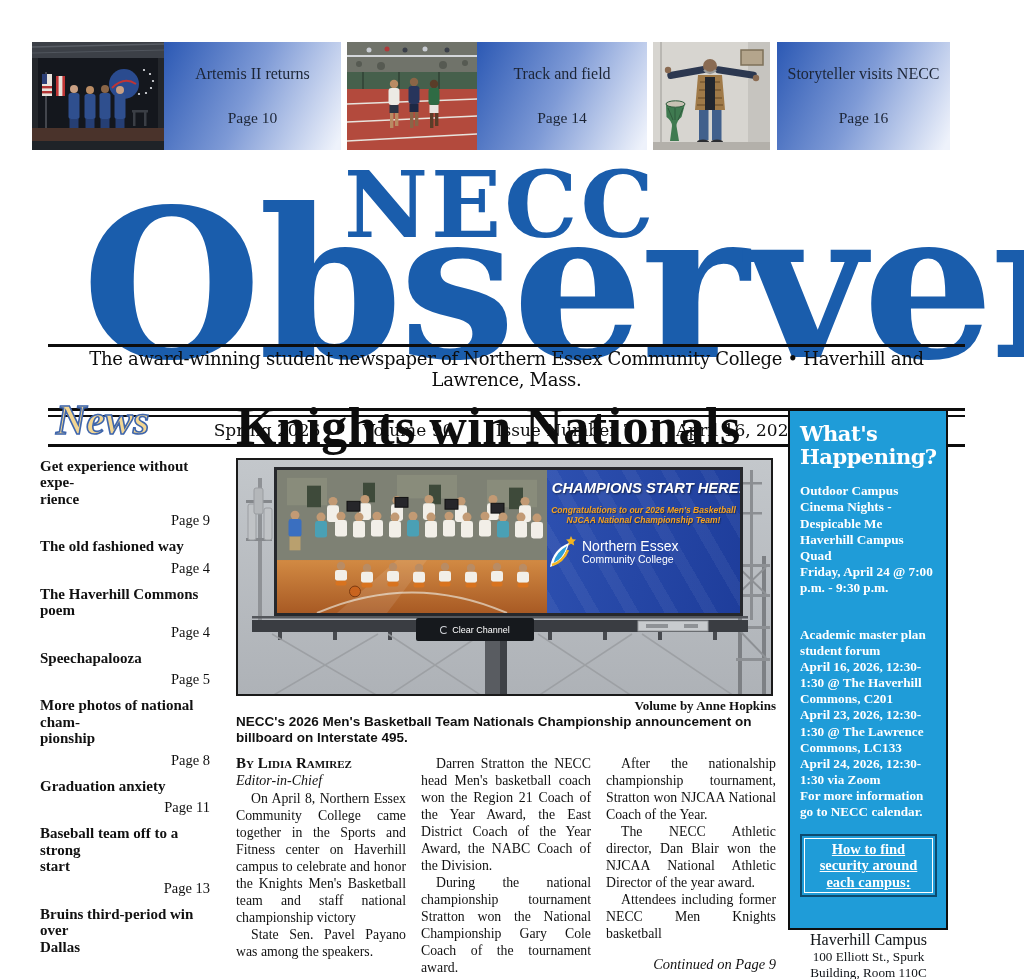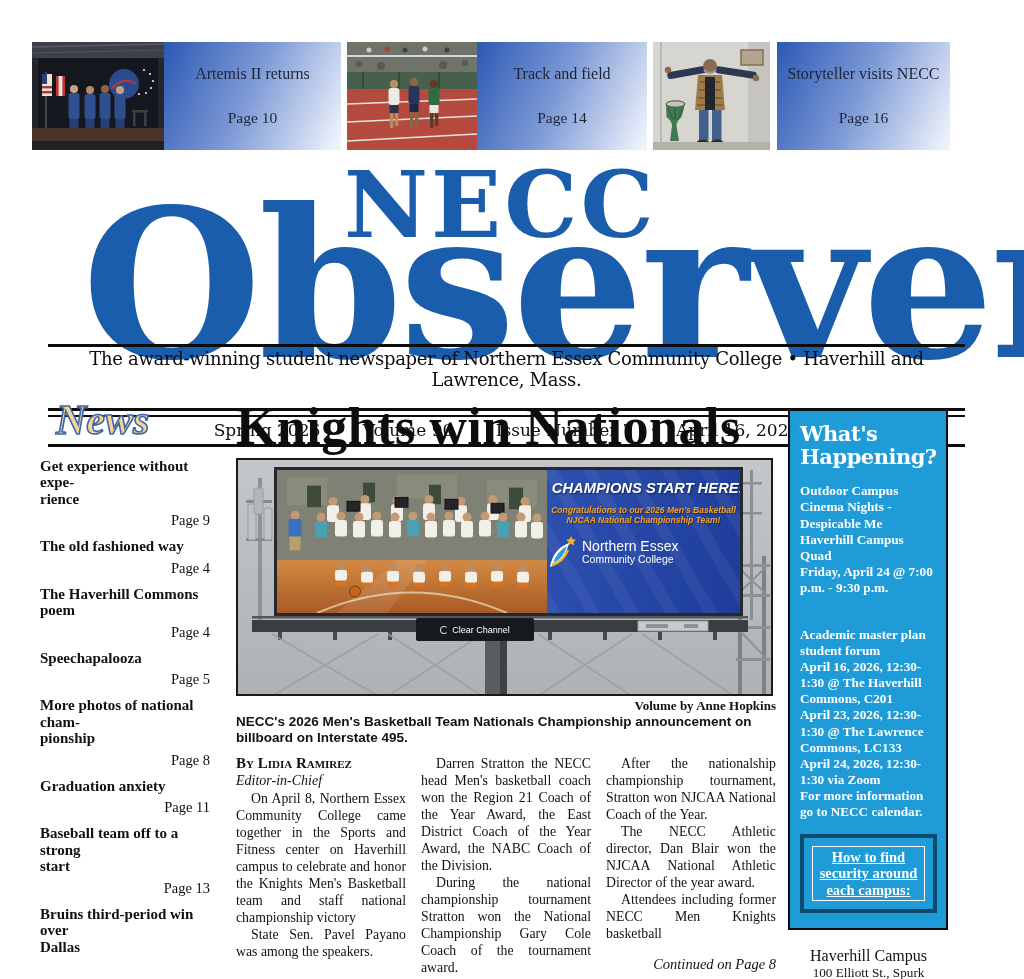--- a/index.html
+++ b/index.html
@@ -83,21 +83,21 @@
   .continued { font-style:italic; font-size:14.5px; text-align:right; margin-top:14px; text-indent:0 !important; }
 
   
   .happening { position:absolute; left:788px; top:409px; width:160px; height:521px; background:#1f9cd8;
                border:2px solid #0e0e0e; padding:12px 9px 10px 10px; }
   .hap-title { font-family:"DejaVu Serif", serif; font-weight:bold; font-size:21px; line-height:1.08;
                color:#fff; white-space:pre-line; letter-spacing:-0.5px; }
   .hap-event { margin-top:15px; color:#fff; font-weight:bold; font-size:13.2px; line-height:1.22;
                white-space:pre-line; }
   .hap-event.ev2 { margin-top:31px; }
-  .sec-box { margin-top:14px; border:4px solid #0c4a6e; padding:8px; }
+  .sec-box { margin-top:14px; border:2px solid #0c4a6e; padding:2px; }
   .sec-box-inner { border:1.5px solid #fff; text-align:center; color:#fff; font-weight:bold;
                    font-size:14.5px; line-height:1.12; text-decoration:underline; padding:2px 1px; }
   .sec-info { margin-top:7px; text-align:center; color:#101418; font-size:13.2px; line-height:1.16; }
   .sec-campus { font-weight:normal; font-size:16px;margin-top:34px; }
   .sec-addr.small { transform:scaleX(.82); transform-origin:center; white-space:nowrap; }
 </style>
 </head>
 <body>
 
 <div id="page">
@@ -464,21 +464,21 @@
         <p>State Sen. Pavel Payano was among the speakers.</p>
       </div>
       <div class="col">
         <p>Darren Stratton the NECC head Men's basketball coach won the Region 21 Coach of the Year Award, the East District Coach of the Year Award, the NABC Coach of the Division.</p>
         <p>During the national championship tournament Stratton won the National Championship Gary Cole Coach of the tournament award.</p>
       </div>
       <div class="col">
         <p>After the nationalship championship tournament, Stratton won NJCAA National Coach of the Year.</p>
         <p>The NECC Athletic director, Dan Blair won the NJCAA National Athletic Director of the year award.</p>
         <p>Attendees including former NECC Men Knights basketball</p>
-        <p class="continued">Continued on Page 8</p>
+        <p class="continued">Continued on Page 9</p>
       </div>
     </div>
   </main>
 
   <aside class="happening">
     <div class="hap-title pre">What's
 Happening?</div>
     <div class="hap-event pre">Outdoor Campus Cinema Nights - Despicable Me
 Haverhill Campus Quad
 Friday, April 24 @ 7:00 p.m. - 9:30 p.m.</div>

